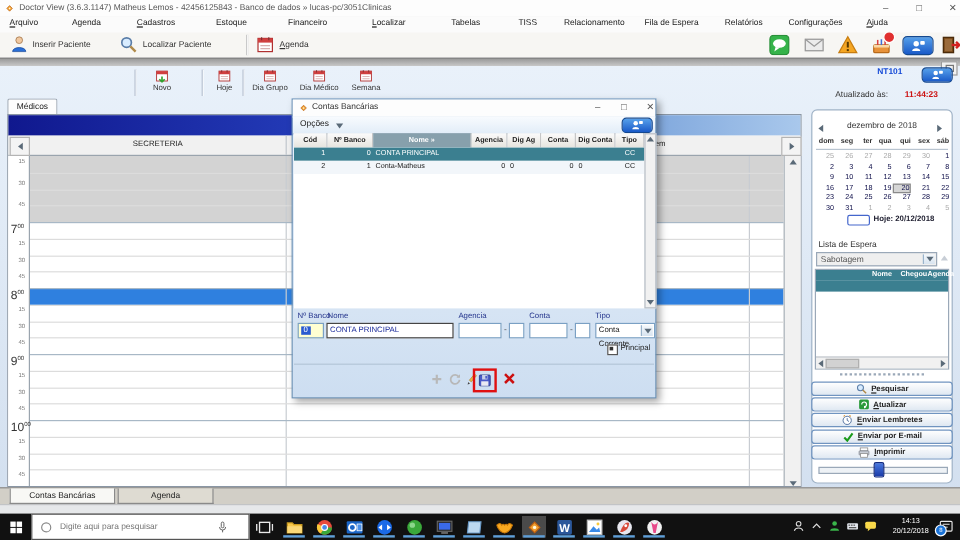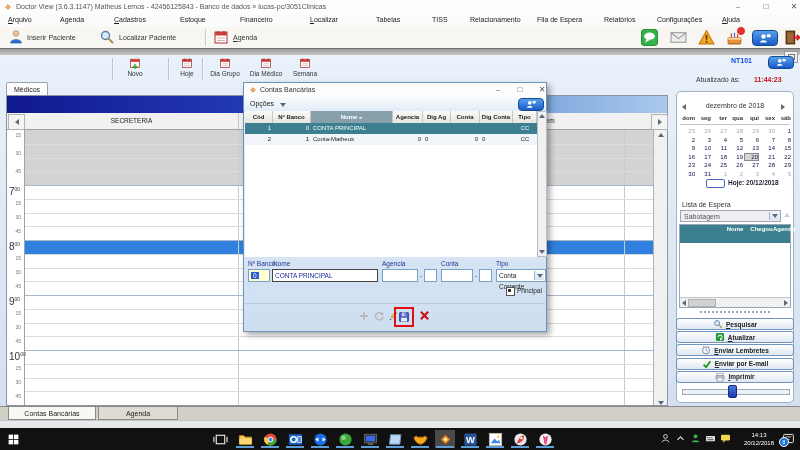--- a/index.html
+++ b/index.html
@@ -643,20 +643,34 @@
 
   <div class="abs taskbar">
     <div class="abs" style="left:0;top:0;width:26px;height:22px;display:flex;align-items:center;justify-content:center;" id="start-btn">
         <svg viewBox="0 0 16 16" width="13" height="13" style="display:block">
           <rect x="2" y="2" width="5.5" height="5.5" fill="#fff"></rect>
           <rect x="8.5" y="2" width="5.5" height="5.5" fill="#fff"></rect>
           <rect x="2" y="8.5" width="5.5" height="5.5" fill="#fff"></rect>
           <rect x="8.5" y="8.5" width="5.5" height="5.5" fill="#fff"></rect>
         </svg>
       </div>
+    <div class="searchbox abs">
+      <span style="margin:0 4px 0 6px;" id="ic-cortana">
+          <svg viewBox="0 0 16 16" width="11" height="11" style="display:block">
+            <circle cx="8" cy="8" r="5.5" fill="none" stroke="#888" stroke-width="1.4"></circle>
+          </svg>
+        </span>
+      <input type="text" placeholder="Digite aqui para pesquisar" style="">
+      <span style="margin-left:8px;" id="ic-mic">
+          <svg viewBox="0 0 16 16" width="11" height="11" style="display:block">
+            <rect x="6.4" y="1.5" width="3.2" height="7" rx="1.6" fill="none" stroke="#555" stroke-width="1.1"></rect>
+            <path d="M4.3 7.5 A3.7 3.7 0 0 0 11.7 7.5 M8 11.2 L8 14" stroke="#555" fill="none" stroke-width="1.1"></path>
+          </svg>
+        </span>
+    </div>
     <div class="abs" id="tb-apps" style="left:210px;top:0;">
         <div class="abs tb-app" style="left: 0px;">
           <span style="width:15px;height:15px;">
             <svg viewBox="0 0 16 16" width="15" height="15" style="display:block">
               <rect x="3.5" y="3.5" width="9" height="9" fill="none" stroke="#e8e8e8" stroke-width="1.2"></rect>
               <line x1="1" y1="5" x2="1" y2="11" stroke="#e8e8e8" stroke-width="1.2"></line>
               <line x1="15" y1="5" x2="15" y2="11" stroke="#e8e8e8" stroke-width="1.2"></line>
             </svg>
           </span>
         </div>

